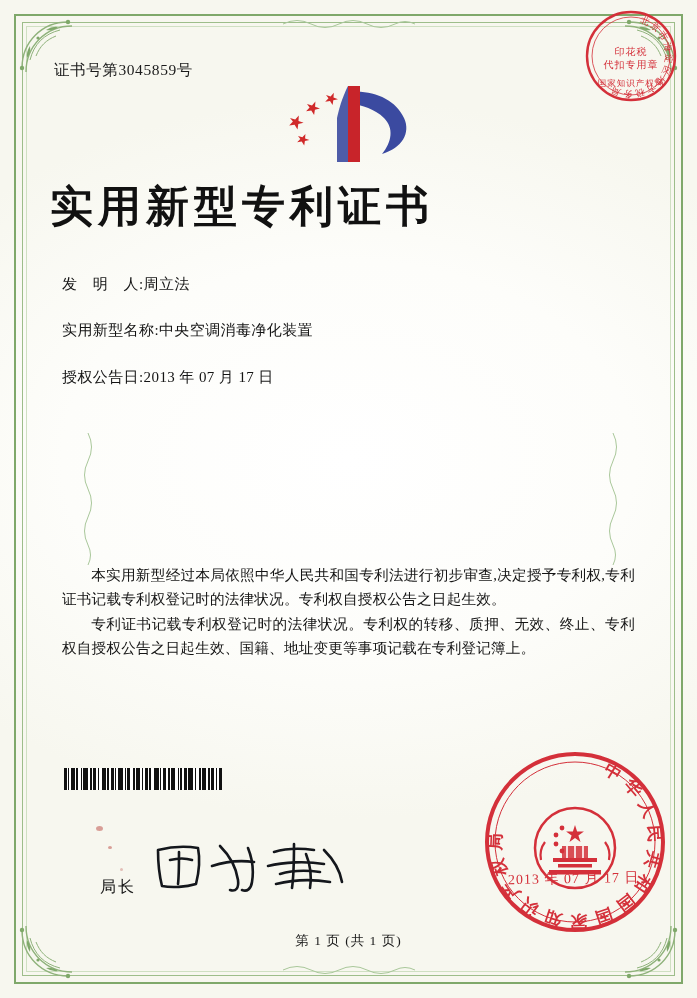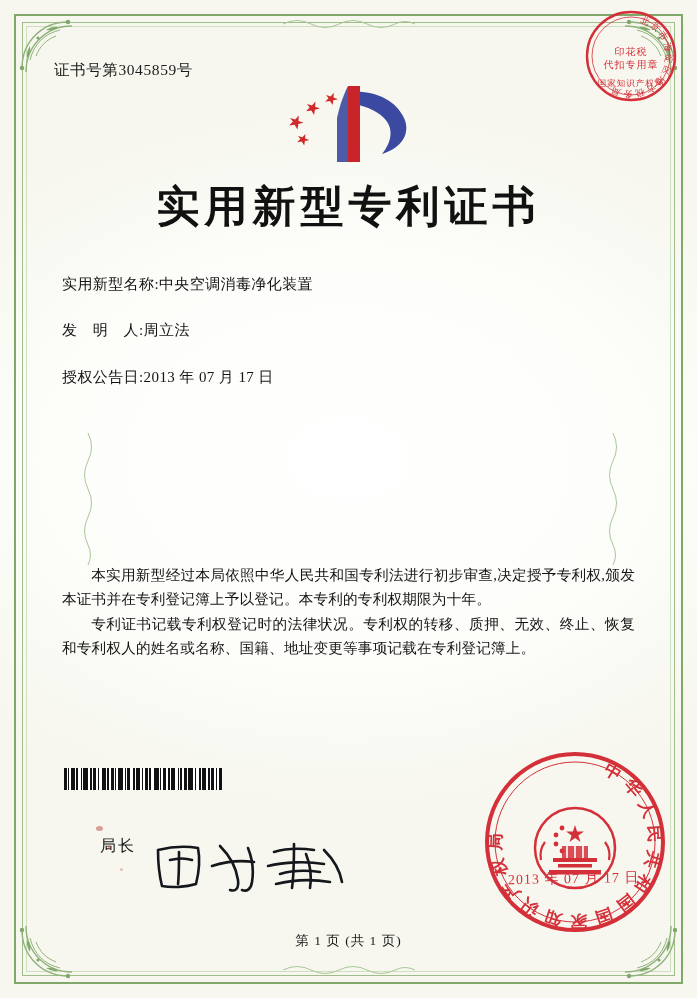--- a/index.html
+++ b/index.html
@@ -84,21 +84,21 @@
     transform: translateX(-50%);
     top: 26px;
     width: 150px;
     height: 90px;
   }
 
   .title {
     position: absolute;
     top: 126px;
     left: 0; right: 0;
-    text-align: center;
+    text-align: left;
     font-size: 43px;
     font-weight: bold;
     letter-spacing: 5px;
     font-family: "DejaVu Serif", "Liberation Serif", serif;
     color: #111;
   }
 
   .fields {
     position: absolute;
     top: 222px;
@@ -149,21 +149,21 @@
     background: #111;
     height: 22px;
     vertical-align: top;
   }
 
   .sig-row {
     position: absolute;
     left: 50px;
     top: 784px;
     display: flex;
-    align-items: flex-start;
+    align-items: flex-end;
   }
   .sig-label {
     font-size: 16px;
     letter-spacing: 2px;
     color: #141414;
     padding-bottom: 4px;
   }
   .signature {
     margin-left: 12px;
   }
@@ -325,33 +325,33 @@
         <path d="M77 14 C100 12 122 22 130 40 C137 55 128 70 108 76 C118 64 120 50 110 40 C101 31 88 27 77 26 z" fill="#3b4aa0"></path>
         <path d="M74 8 L86 8 L86 84 L74 84 z" fill="#c8242a"></path>
         <path d="M63 40 C66 26 70 16 74 8 L74 84 L63 84 z" fill="#3b4aa0" opacity="0.9"></path>
       </svg>
     </div>
 
     <div class="title">实用新型专利证书</div>
 
     <div class="fields">
       <div class="field-row">
-        <span class="field-label">实用新型名称:</span><span class="field-value">中央空调消毒净化装置</span>
+        <span class="field-label">发　明　人:</span><span class="field-value">周立法</span>
       </div>
       <div class="field-row">
-        <span class="field-label">发　明　人:</span><span class="field-value">周立法</span>
+        <span class="field-label">实用新型名称:</span><span class="field-value">中央空调消毒净化装置</span>
       </div>
       <div class="field-row">
         <span class="field-label">授权公告日:</span><span class="field-value">2013 年 07 月 17 日</span>
       </div>
     </div>
 
     <div class="body-text">
-      <p>本实用新型经过本局依照中华人民共和国专利法进行初步审查,决定授予专利权,颁发本证书并在专利登记簿上予以登记。本专利的专利权期限为十年。</p>
-      <p>专利证书记载专利权登记时的法律状况。专利权的转移、质押、无效、终止、恢复和专利权人的姓名或名称、国籍、地址变更等事项记载在专利登记簿上。</p>
+      <p>本实用新型经过本局依照中华人民共和国专利法进行初步审查,决定授予专利权,专利证书记载专利权登记时的法律状况。专利权自授权公告之日起生效。</p>
+      <p>专利证书记载专利权登记时的法律状况。专利权的转移、质押、无效、终止、专利权自授权公告之日起生效、国籍、地址变更等事项记载在专利登记簿上。</p>
     </div>
 
     <div class="barcode">
       <i style="width:3px"></i><i style="width:1px;background:#fff"></i><i style="width:1px"></i><i style="width:2px;background:#fff"></i><i style="width:4px"></i><i style="width:1px;background:#fff"></i><i style="width:2px"></i><i style="width:3px;background:#fff"></i><i style="width:1px"></i><i style="width:1px;background:#fff"></i><i style="width:5px"></i><i style="width:2px;background:#fff"></i><i style="width:2px"></i><i style="width:1px;background:#fff"></i><i style="width:3px"></i><i style="width:2px;background:#fff"></i><i style="width:1px"></i><i style="width:3px;background:#fff"></i><i style="width:4px"></i><i style="width:1px;background:#fff"></i><i style="width:2px"></i><i style="width:2px;background:#fff"></i><i style="width:3px"></i><i style="width:1px;background:#fff"></i><i style="width:1px"></i><i style="width:2px;background:#fff"></i><i style="width:5px"></i><i style="width:2px;background:#fff"></i><i style="width:1px"></i><i style="width:1px;background:#fff"></i><i style="width:3px"></i><i style="width:3px;background:#fff"></i><i style="width:2px"></i><i style="width:1px;background:#fff"></i><i style="width:4px"></i><i style="width:2px;background:#fff"></i><i style="width:1px"></i><i style="width:2px;background:#fff"></i><i style="width:3px"></i><i style="width:1px;background:#fff"></i><i style="width:2px"></i><i style="width:3px;background:#fff"></i><i style="width:5px"></i><i style="width:1px;background:#fff"></i><i style="width:1px"></i><i style="width:2px;background:#fff"></i><i style="width:3px"></i><i style="width:2px;background:#fff"></i><i style="width:2px"></i><i style="width:1px;background:#fff"></i><i style="width:4px"></i><i style="width:3px;background:#fff"></i><i style="width:1px"></i><i style="width:1px;background:#fff"></i><i style="width:2px"></i><i style="width:2px;background:#fff"></i><i style="width:3px"></i><i style="width:1px;background:#fff"></i><i style="width:5px"></i><i style="width:2px;background:#fff"></i><i style="width:1px"></i><i style="width:3px;background:#fff"></i><i style="width:2px"></i><i style="width:1px;background:#fff"></i><i style="width:4px"></i><i style="width:2px;background:#fff"></i><i style="width:2px"></i><i style="width:1px;background:#fff"></i><i style="width:3px"></i><i style="width:2px;background:#fff"></i><i style="width:1px"></i><i style="width:2px;background:#fff"></i><i style="width:3px"></i>
     </div>
 
     <div class="sig-row">
       <div class="sig-label">局长</div>
       <div class="signature">
         <svg width="210" height="62" viewBox="0 0 210 62">

